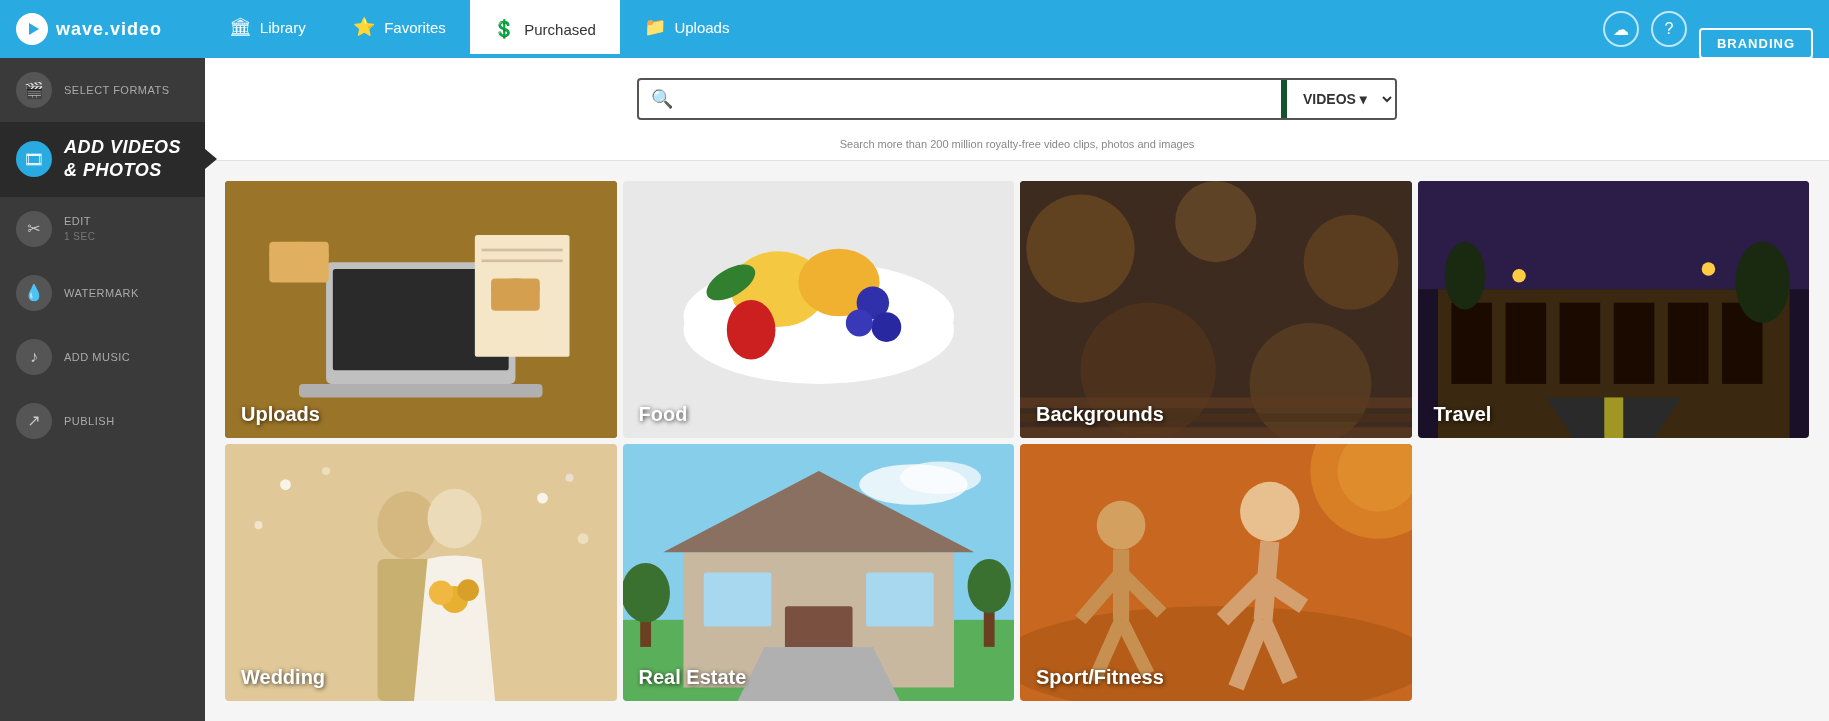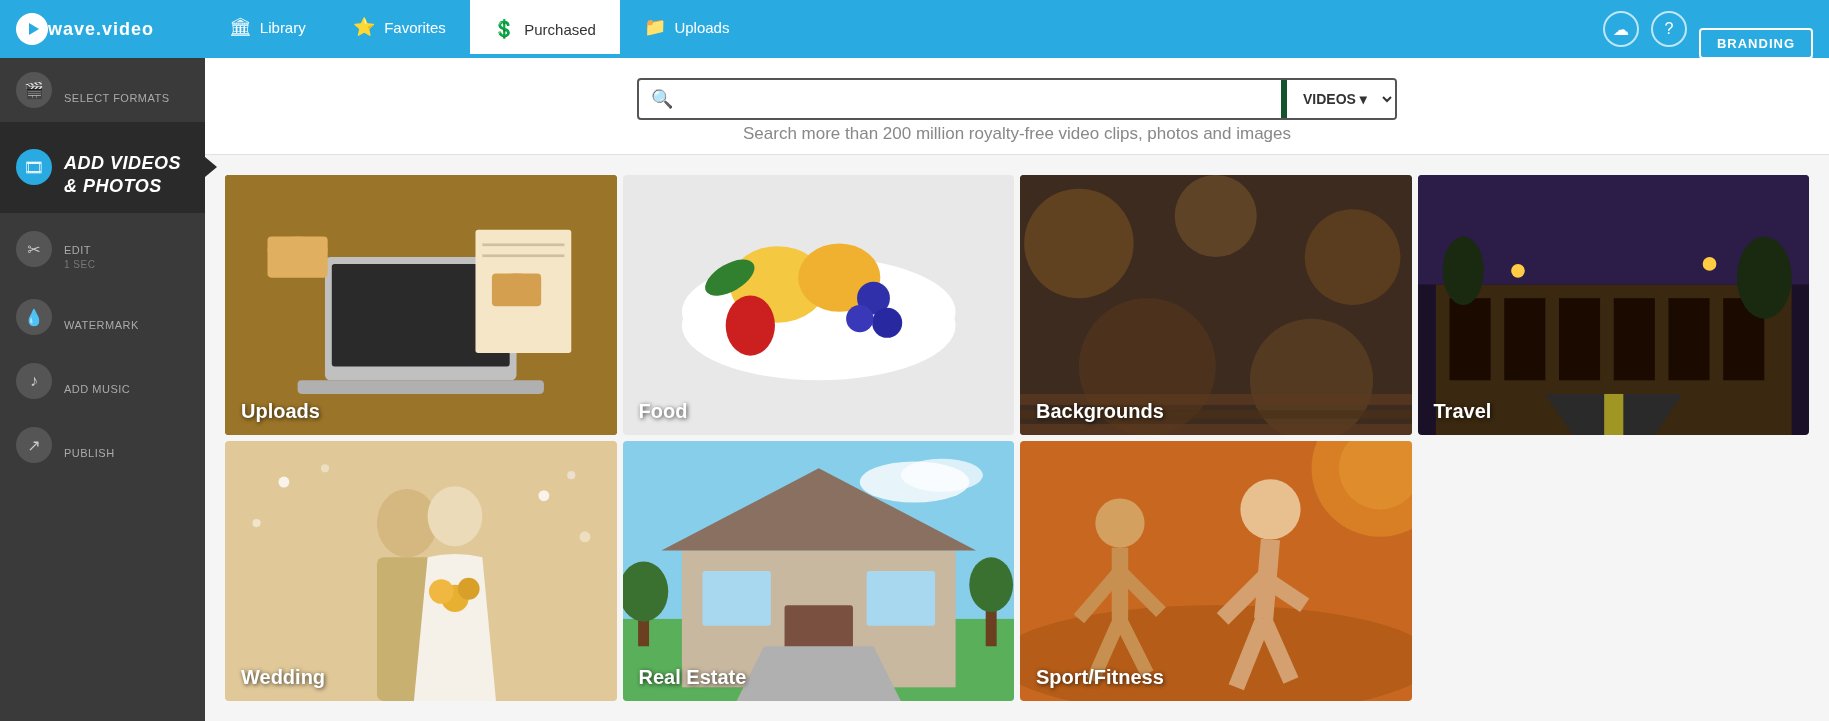--- a/index.html
+++ b/index.html
@@ -12,21 +12,21 @@
       background: #29abe2;
       height: 58px;
       flex-shrink: 0;
       position: relative;
     }
     .logo-area {
       width: 205px;
       display: flex;
       align-items: center;
       padding-left: 16px;
-      gap: 0;
+      gap: 8px;
       flex-shrink: 0;
     }
     .logo-play {
       width: 32px;
       height: 32px;
       background: white;
       border-radius: 50%;
       display: flex; align-items: center; justify-content: center;
     }
     .logo-play::after {
@@ -138,21 +138,20 @@
       font-weight: bold;
       font-size: 18px;
       text-transform: uppercase;
       font-style: italic;
     }
     .sidebar-item-label {
       font-size: 11px;
       text-transform: uppercase;
       letter-spacing: 0.5px;
       line-height: 1.3;
-      margin-top: 16px;
     }
     .sidebar-icon {
       width: 36px; height: 36px;
       border-radius: 50%;
       background: #555;
       display: flex; align-items: center; justify-content: center;
       color: #ccc;
       font-size: 16px;
       flex-shrink: 0;
     }
@@ -219,22 +218,22 @@
       border-left: 6px solid #14532d;
       padding: 10px 12px;
       font-size: 14px;
       font-weight: bold;
       color: #333;
       background: white;
       cursor: pointer;
       outline: none;
     }
     .search-hint {
-      margin-top: 4px;
-      font-size: 17px;
+      margin-top: 18px;
+      font-size: 11px;
       color: #888;
     }
 
     
     .grid-area {
       padding: 20px 20px;
       display: grid;
       grid-template-columns: repeat(4, 1fr);
       gap: 6px;
       flex: 1;

